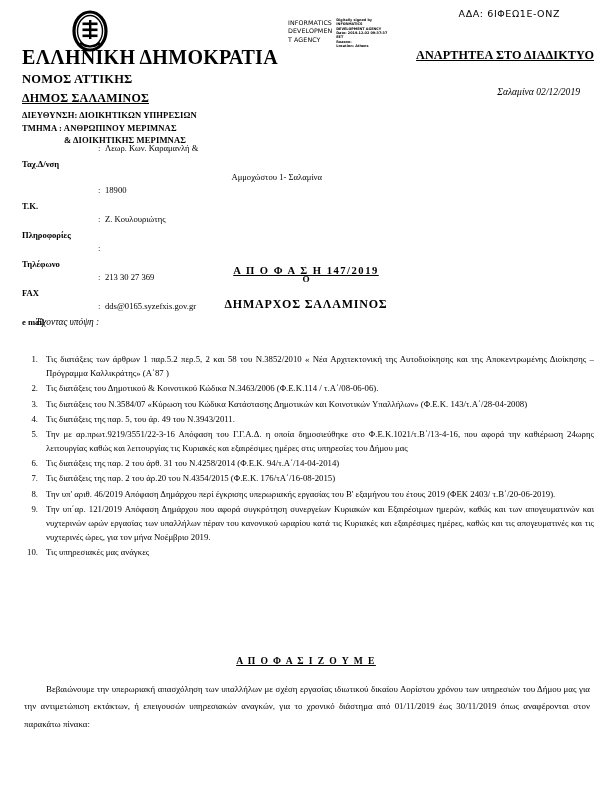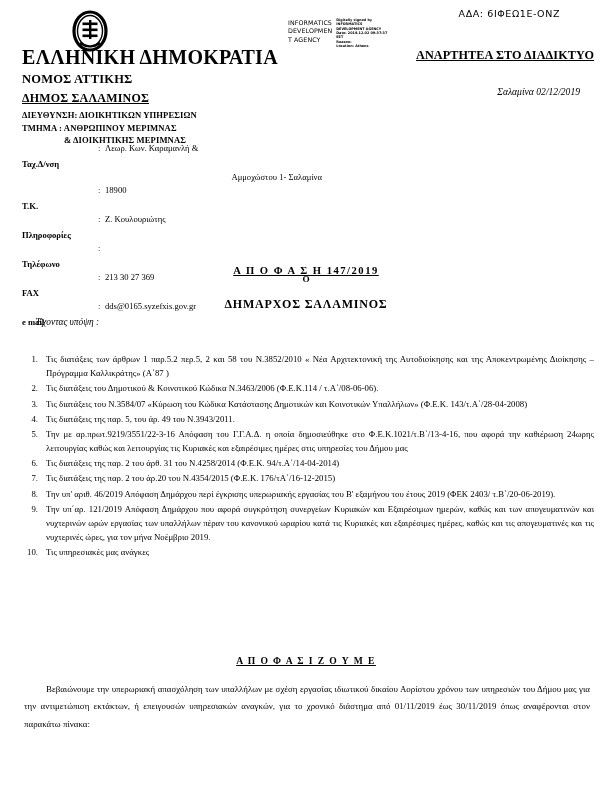--- a/index.html
+++ b/index.html
@@ -377,21 +377,21 @@
     <div class="clause">
       <div class="clause-num">5.</div>
       <div class="clause-body">Την με αρ.πρωτ.9219/3551/22-3-16 Απόφαση του Γ.Γ.Α.Δ. η οποία δημοσιεύθηκε στο Φ.Ε.Κ.1021/τ.Β΄/13-4-16, που αφορά την καθιέρωση 24ωρης λειτουργίας καθώς και λειτουργίας τις Κυριακές και εξαιρέσιμες ημέρες στις υπηρεσίες του Δήμου μας</div>
     </div>
     <div class="clause">
       <div class="clause-num">6.</div>
       <div class="clause-body">Τις διατάξεις της παρ. 2 του άρθ. 31 του Ν.4258/2014 (Φ.Ε.Κ. 94/τ.Α΄/14-04-2014)</div>
     </div>
     <div class="clause">
       <div class="clause-num">7.</div>
-      <div class="clause-body">Τις διατάξεις της παρ. 2 του άρ.20 του Ν.4354/2015 (Φ.Ε.Κ. 176/τΑ΄/16-12-2015)</div>
+      <div class="clause-body">Τις διατάξεις της παρ. 2 του άρ.20 του Ν.4354/2015 (Φ.Ε.Κ. 176/τΑ΄/16-08-2015)</div>
     </div>
     <div class="clause">
       <div class="clause-num">8.</div>
       <div class="clause-body">Την υπ' αριθ. 46/2019 Απόφαση Δημάρχου περί έγκρισης υπερωριακής εργασίας του Β' εξαμήνου του έτους 2019 (ΦΕΚ 2403/ τ.Β΄/20-06-2019).</div>
     </div>
     <div class="clause">
       <div class="clause-num">9.</div>
       <div class="clause-body">Την υπ΄αρ. 121/2019 Απόφαση Δημάρχου που αφορά συγκρότηση συνεργείων Κυριακών και Εξαιρέσιμων ημερών, καθώς και των απογευματινών και νυχτερινών ωρών εργασίας των υπαλλήλων πέραν του κανονικού ωραρίου κατά τις Κυριακές και εξαιρέσιμες ημέρες, καθώς και τις απογευματινές και τις νυχτερινές ώρες, για τον μήνα Νοέμβριο 2019.</div>
     </div>
     <div class="clause">

